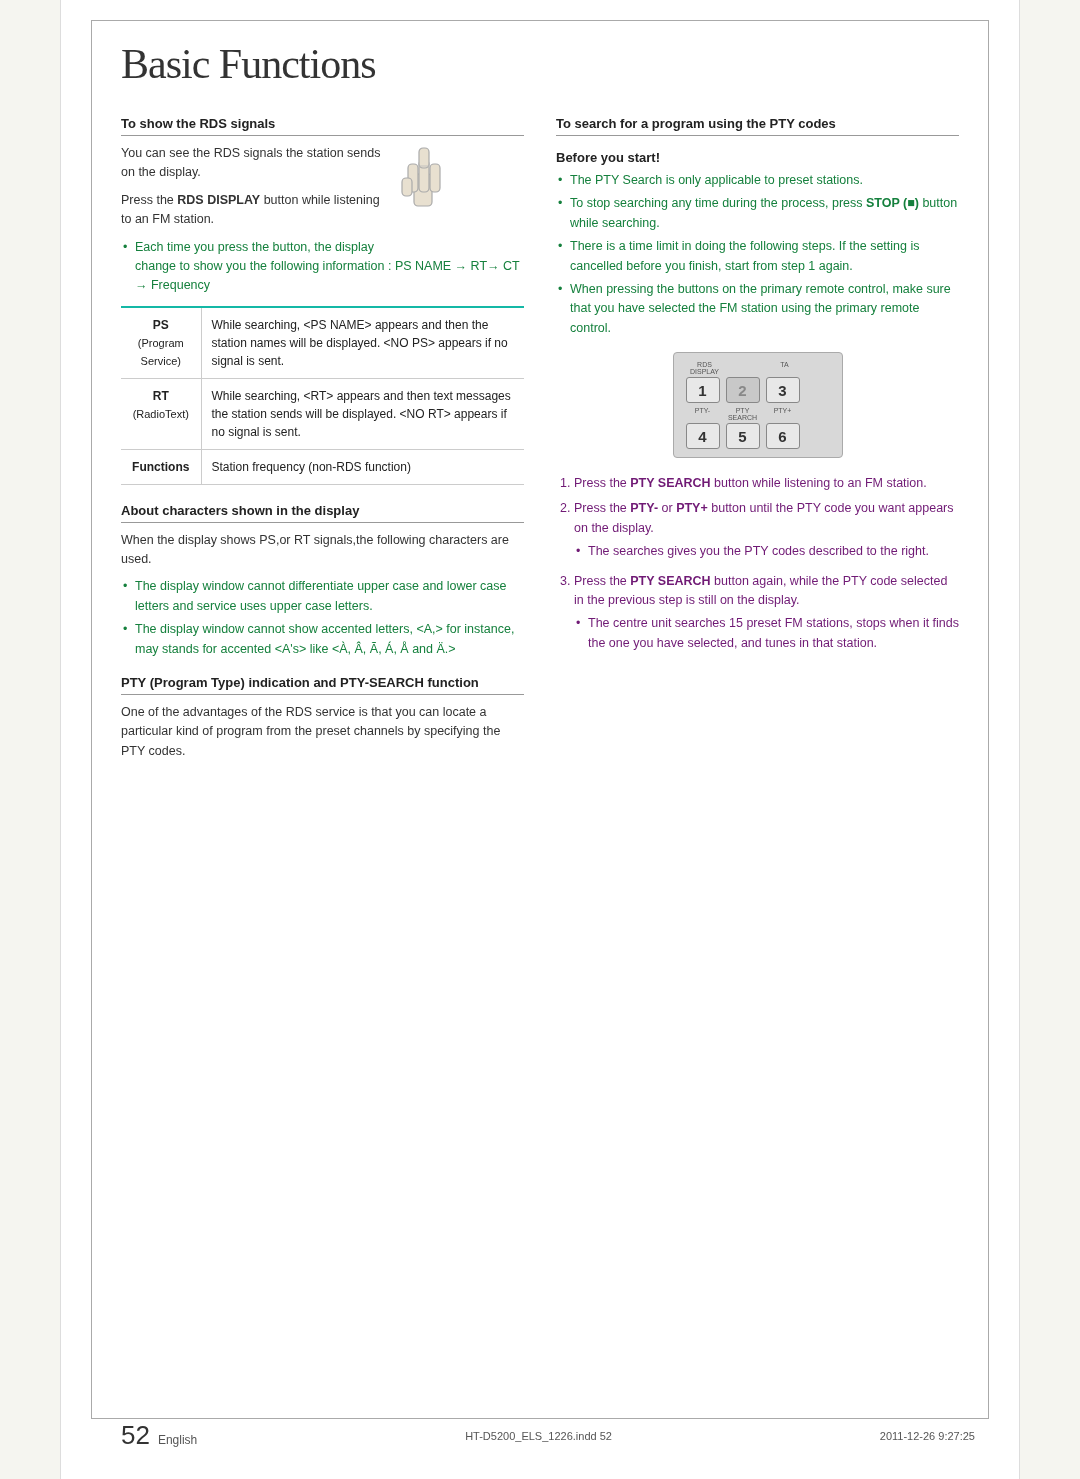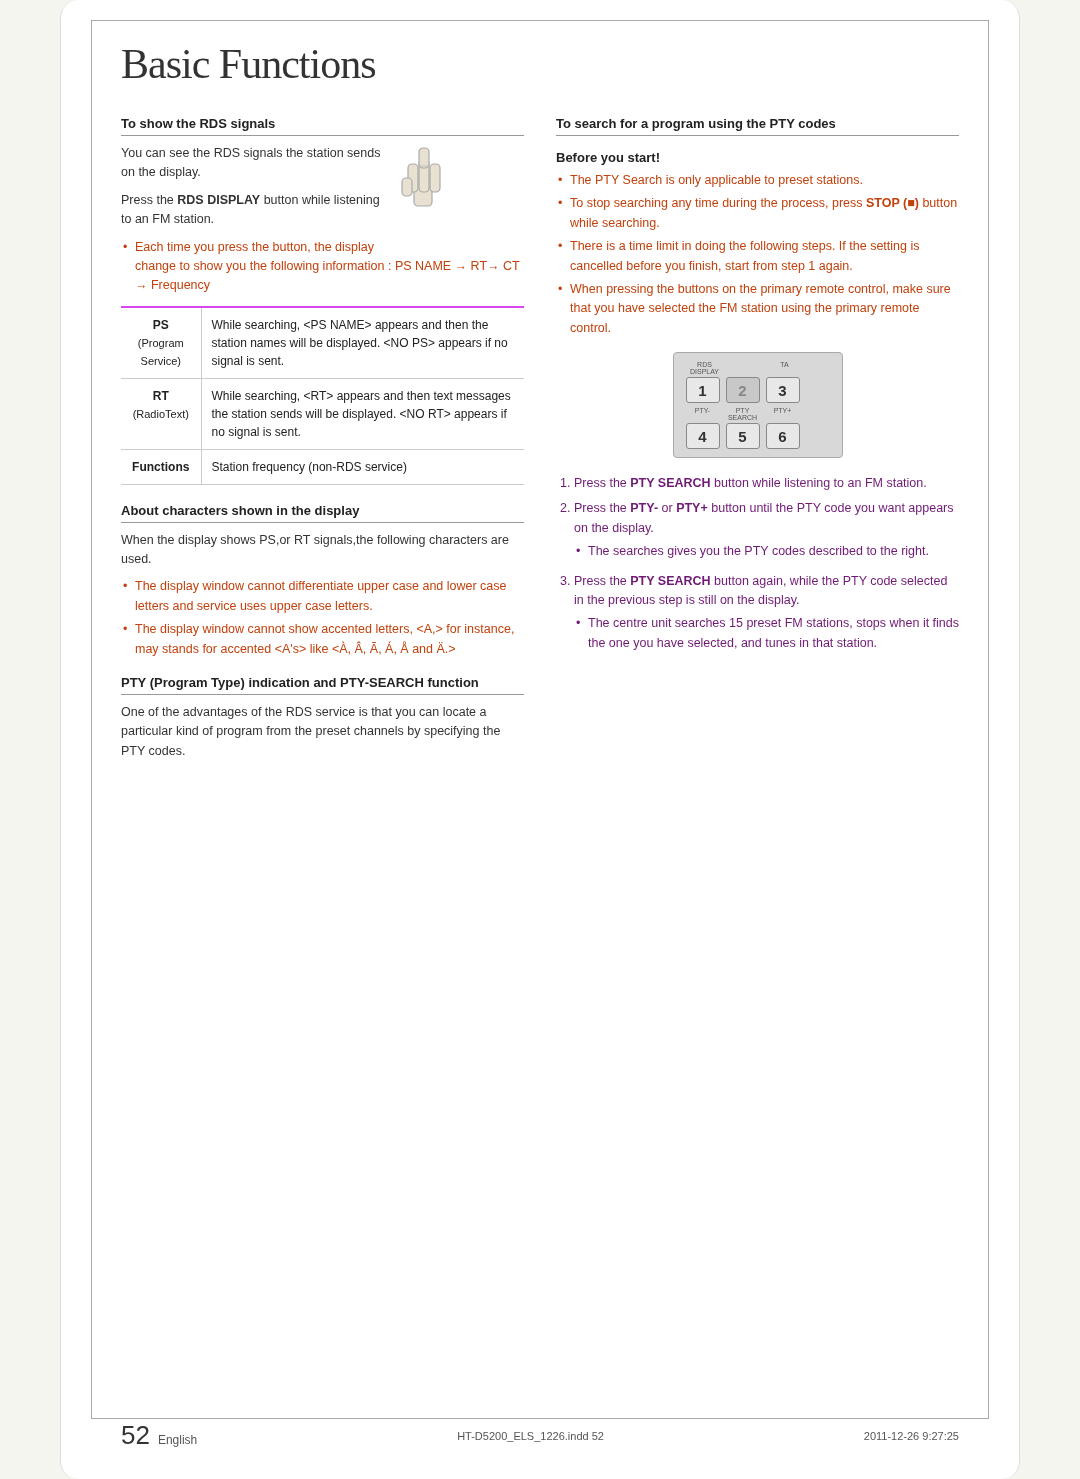--- a/index.html
+++ b/index.html
@@ -15,21 +15,20 @@
 
     .page {
       background: #fff;
       width: 960px;
       margin: 0 auto;
       padding: 40px 60px 60px 60px;
       min-height: 1479px;
       position: relative;
       border-left: 1px solid #ddd;
       border-right: 1px solid #ddd;
-      border-radius: 18px;
     }
 
     
     .page::before {
       content: '';
       position: absolute;
       top: 20px; left: 30px; right: 30px;
       height: 1px;
       background: #aaa;
     }
@@ -109,33 +108,33 @@
       padding-left: 0;
       margin-bottom: 10px;
     }
 
     ul.bullet-list li {
       font-size: 12.5px;
       line-height: 1.55;
       padding-left: 14px;
       position: relative;
       margin-bottom: 4px;
-      color: #c2410c;
+      color: #15803d;
     }
 
     ul.bullet-list li::before {
       content: '•';
       position: absolute;
       left: 2px;
     }
 
     .rds-table {
       width: 100%;
       border-collapse: collapse;
-      border-top: 2px solid #d946ef;
+      border-top: 2px solid #14b8a6;
       border-bottom: 1px solid #999;
       margin-bottom: 18px;
       font-size: 12px;
     }
 
     .rds-table tr {
       border-bottom: 1px solid #ccc;
     }
 
     .rds-table td {
@@ -179,21 +178,21 @@
     }
 
     ol.numbered-list li ul.bullet-list {
       margin-top: 4px;
     }
 
     .page-footer {
       position: absolute;
       bottom: 28px;
       left: 60px;
-      right: 60px;
+      right: 44px;
       display: flex;
       justify-content: space-between;
       align-items: center;
       font-size: 11px;
       color: #555;
     }
 
     .page-number-block {
       display: flex;
       align-items: baseline;
@@ -268,21 +267,21 @@
         <tr>
               <td class="label-cell"><b>PS</b><br><span class="sublabel">(Program Service)</span></td>
               <td>While searching, &lt;PS NAME&gt; appears and then the station names will be displayed. &lt;NO PS&gt; appears if no signal is sent.</td>
             </tr>
             <tr>
               <td class="label-cell"><b>RT</b><br><span class="sublabel">(RadioText)</span></td>
               <td>While searching, &lt;RT&gt; appears and then text messages the station sends will be displayed. &lt;NO RT&gt; appears if no signal is sent.</td>
             </tr>
             <tr>
               <td class="label-cell"><b>Functions</b></td>
-              <td>Station frequency (non-RDS service)</td>
+              <td>Station frequency (non-RDS function)</td>
             </tr>
           </tbody>
       </table>
 
       <h2 class="section-title">About characters shown in the display</h2>
 
       <p>When the display shows PS,or RT signals,the following characters are used.</p>
 
       <ul class="bullet-list" id="characters-bullets">
           <li>The display window cannot differentiate upper case and lower case letters and service uses upper case letters.</li>

